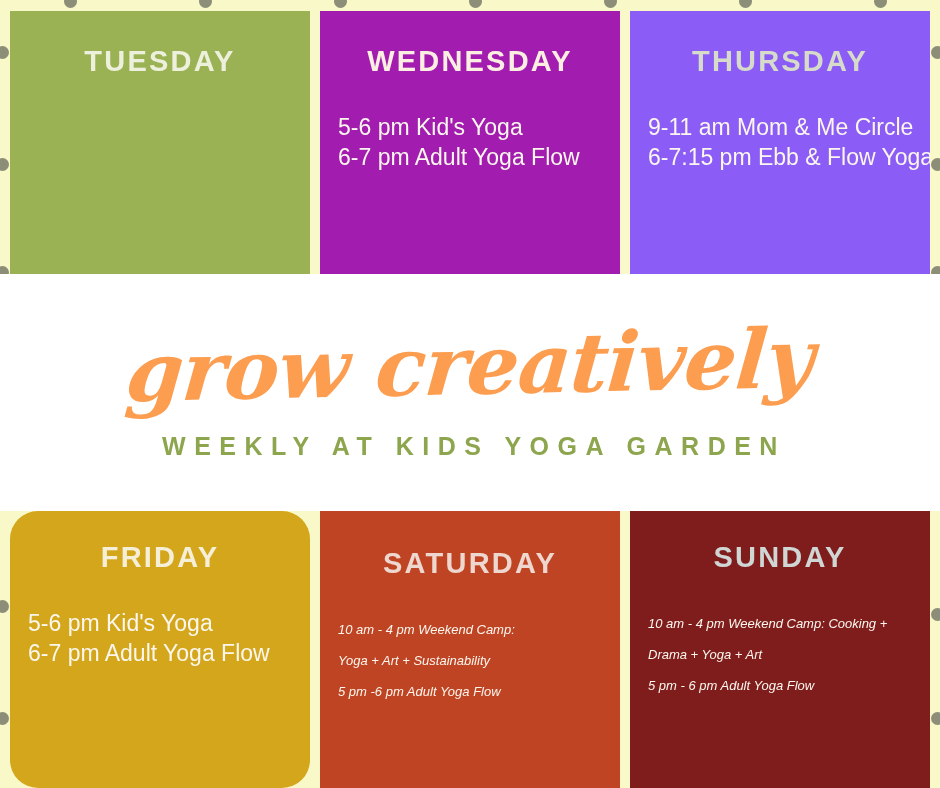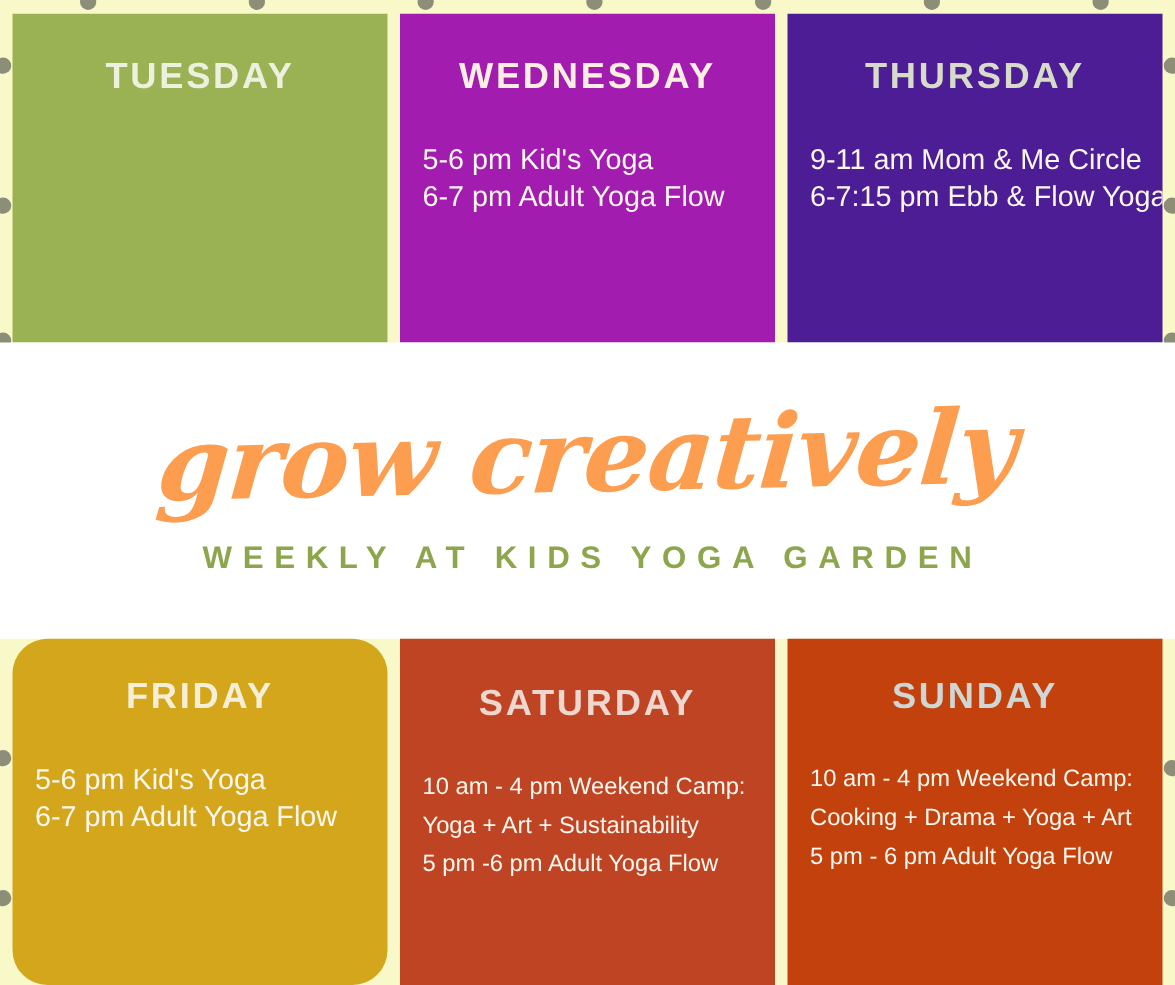--- a/index.html
+++ b/index.html
@@ -67,34 +67,34 @@
     color:#FBF7EE;
     font-weight:400;
   }
   .row-bottom .schedule { margin-top:34px; }
   .schedule .line { white-space:nowrap; }
   .schedule .line.wrap { white-space:normal; }
 
   
   .card-tuesday   { background:#9BB254; }
   .card-wednesday { background:#a21caf; }
-  .card-thursday  { background:#4c1d95; }
+  .card-thursday  { background:#8b5cf6; }
   .card-friday    { background:#D3A61B;border-radius:28px; }
   .card-saturday  { background:#BF4424; }
-  .card-sunday    { background:#c2410c; }
+  .card-sunday    { background:#7f1d1d; }
 
   .card-tuesday   .day-title { color:#EDF0DC; }
   .card-wednesday .day-title { color:#FCEFE2; }
   .card-thursday  .day-title { color:#D6DCC9; }
   .card-friday    .day-title { color:#F6EFD8; }
   .card-saturday  .day-title { color:#EED7CE;margin-top:36px; }
   .card-sunday    .day-title { color:#CFD6D4; }
 
   .card-saturday .schedule,
-  .card-sunday   .schedule { font-size:19px; line-height:31px; }
+  .card-sunday   .schedule { font-size:13px; line-height:31px;font-style:italic; }
 
   
   .band {
     position:absolute;
     left:0; right:0;
     top:274px; height:237px;
     background:#FFFFFF;
     display:flex;
     flex-direction:column;
     align-items:center;

